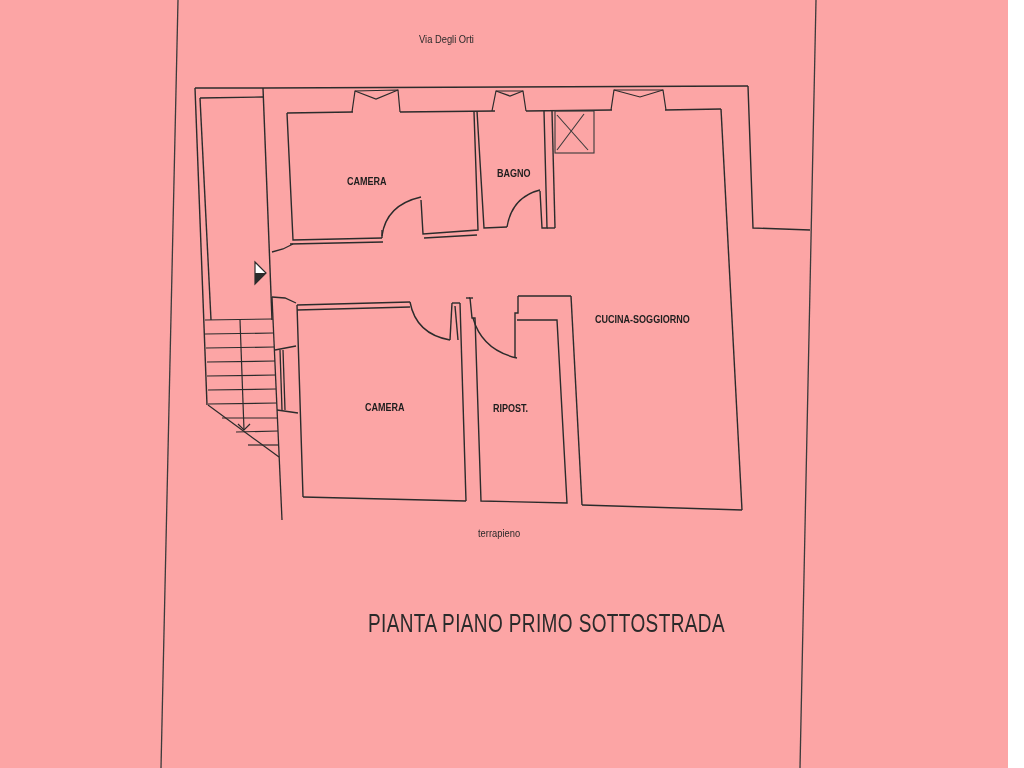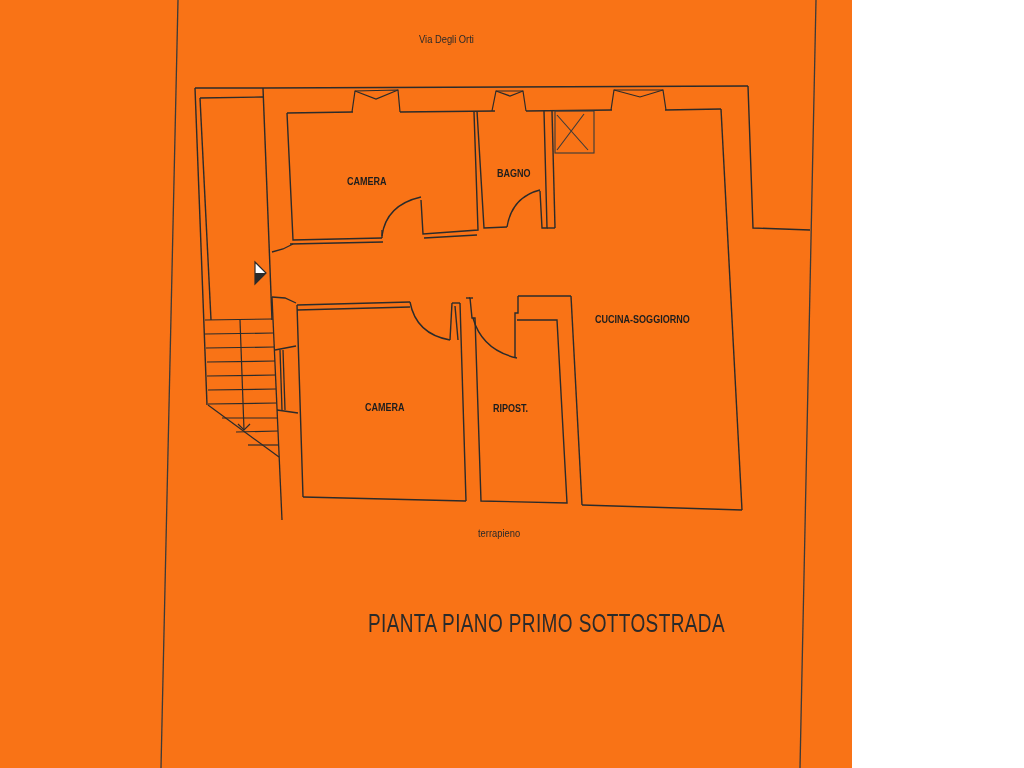--- a/index.html
+++ b/index.html
@@ -5,23 +5,23 @@
     html, body {
       margin: 0;
       padding: 0;
       width: 1024px;
       height: 768px;
       overflow: hidden;
       background: #ffffff;
     }
     .page {
       position: relative;
-      width: 852px;
+      width: 1008px;
       height: 768px;
-      background: #f97316;
+      background: #fca5a5;
       text-align: center;
     }
     svg.plan {
       position: absolute;
       left: 0;
       top: 0;
       width: 1024px;
       height: 768px;
     }
     .label {

